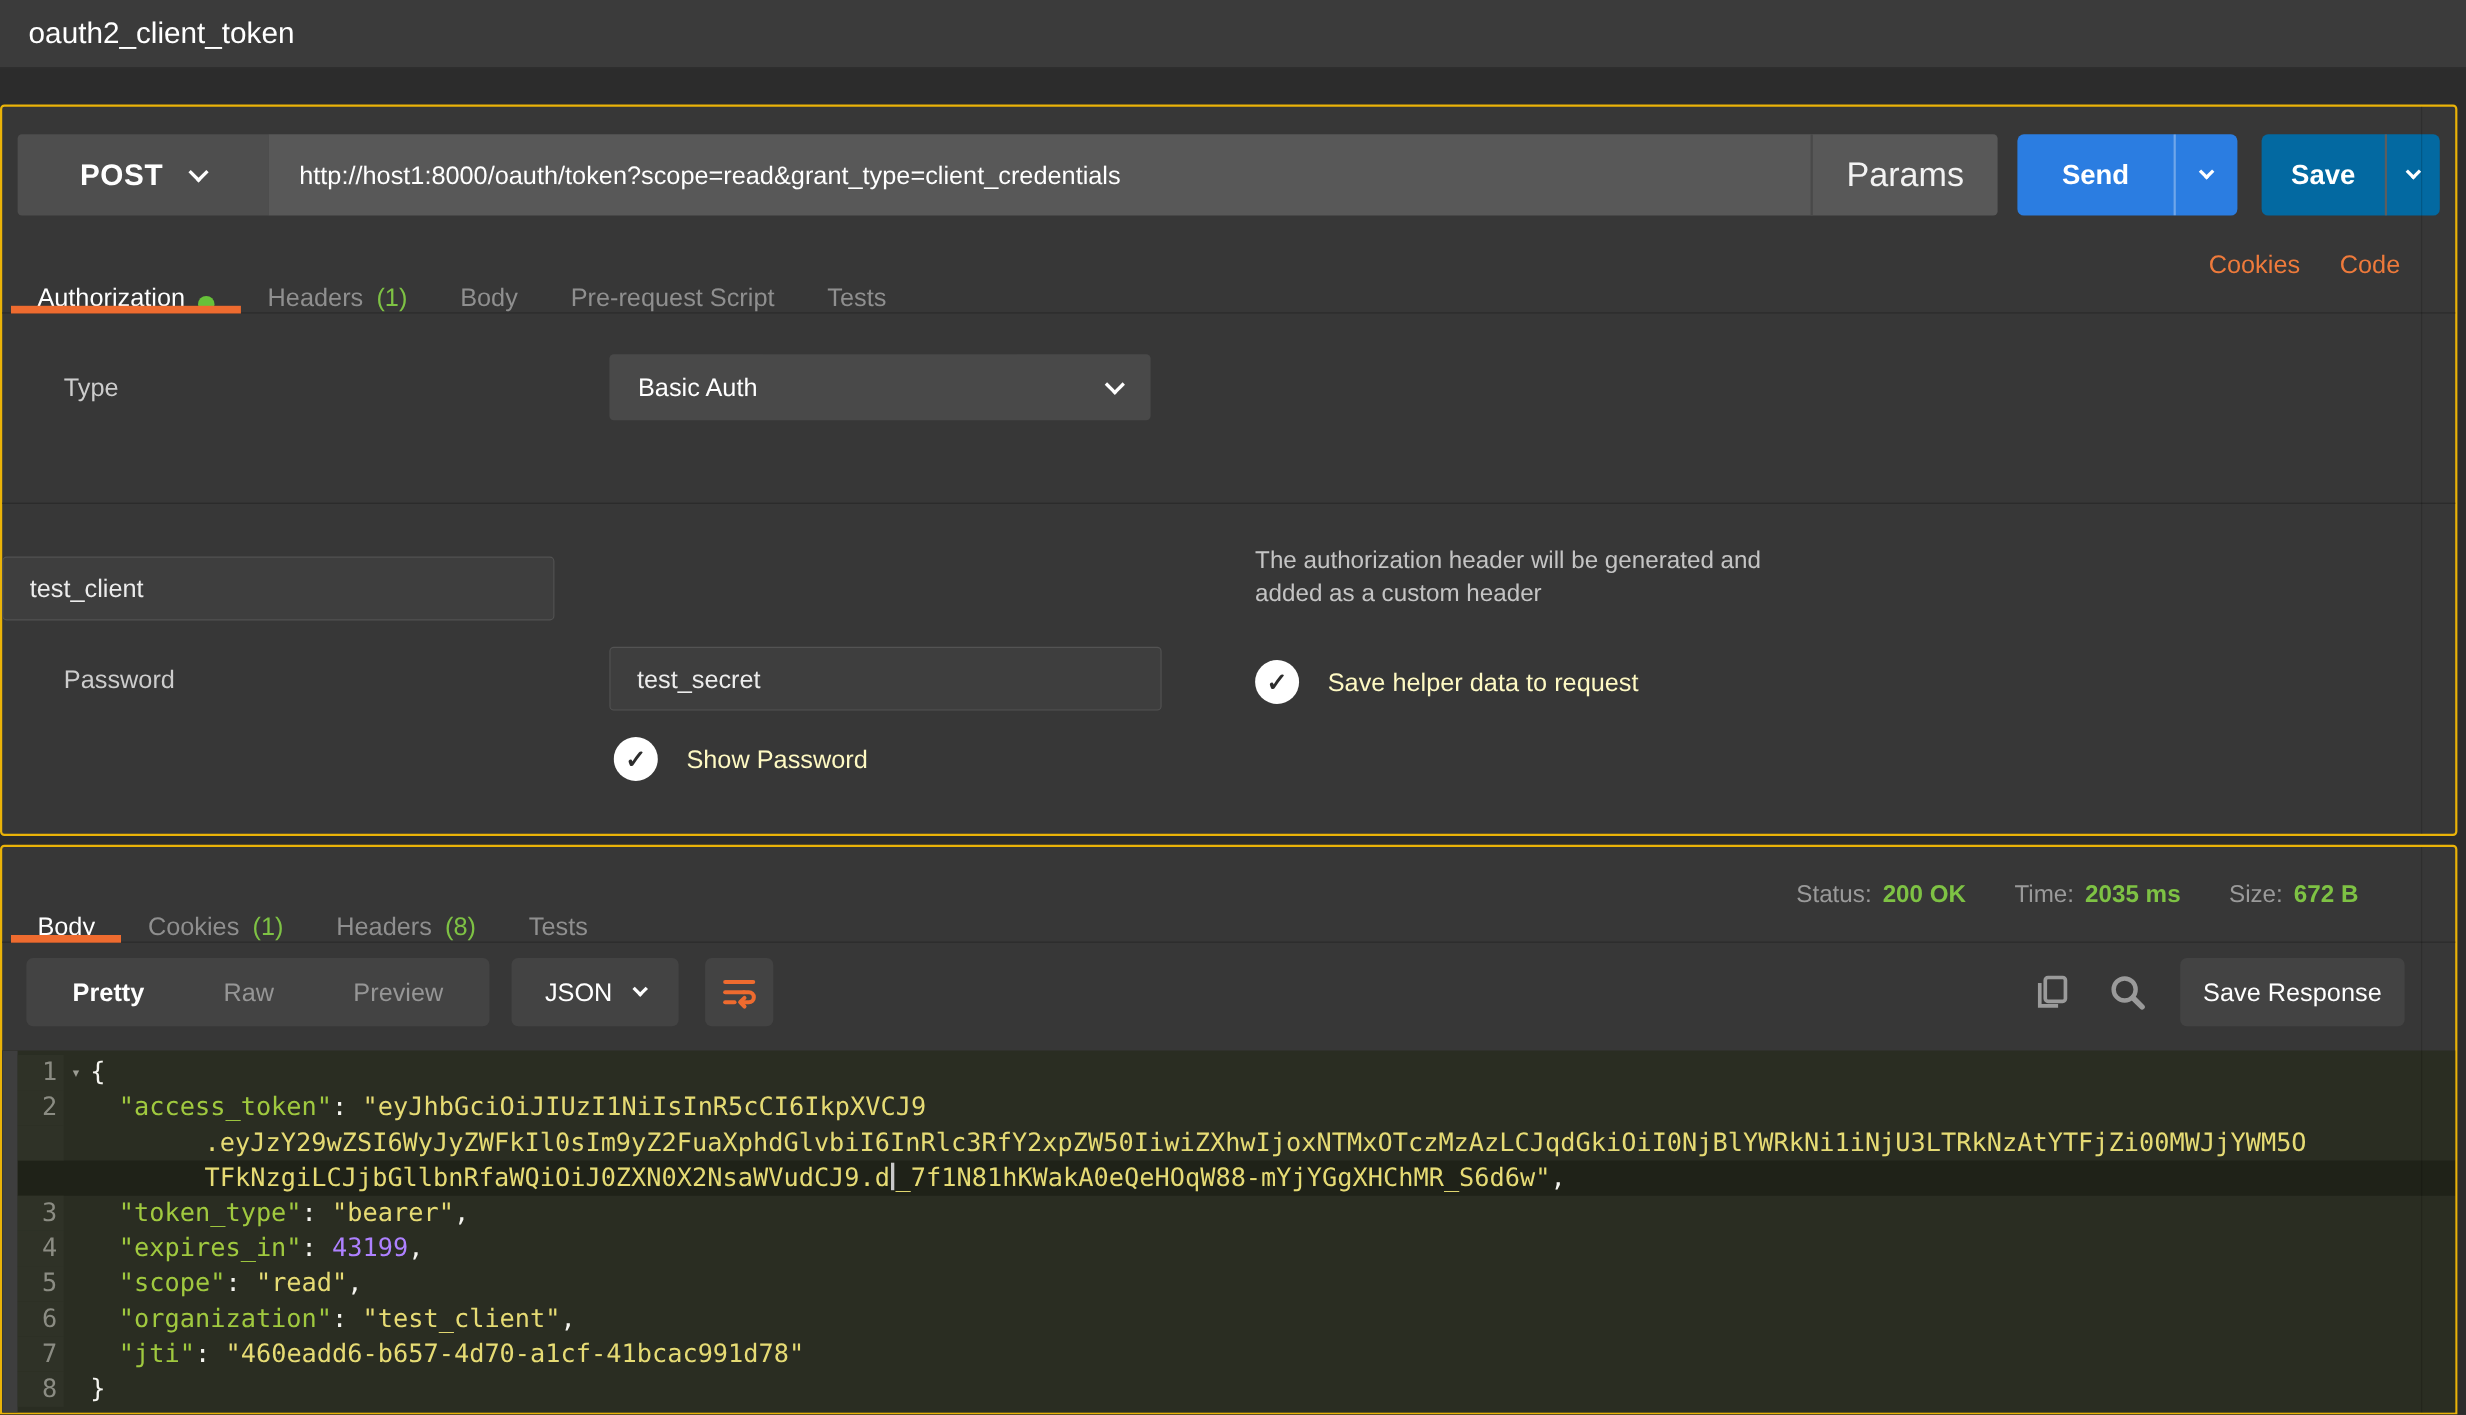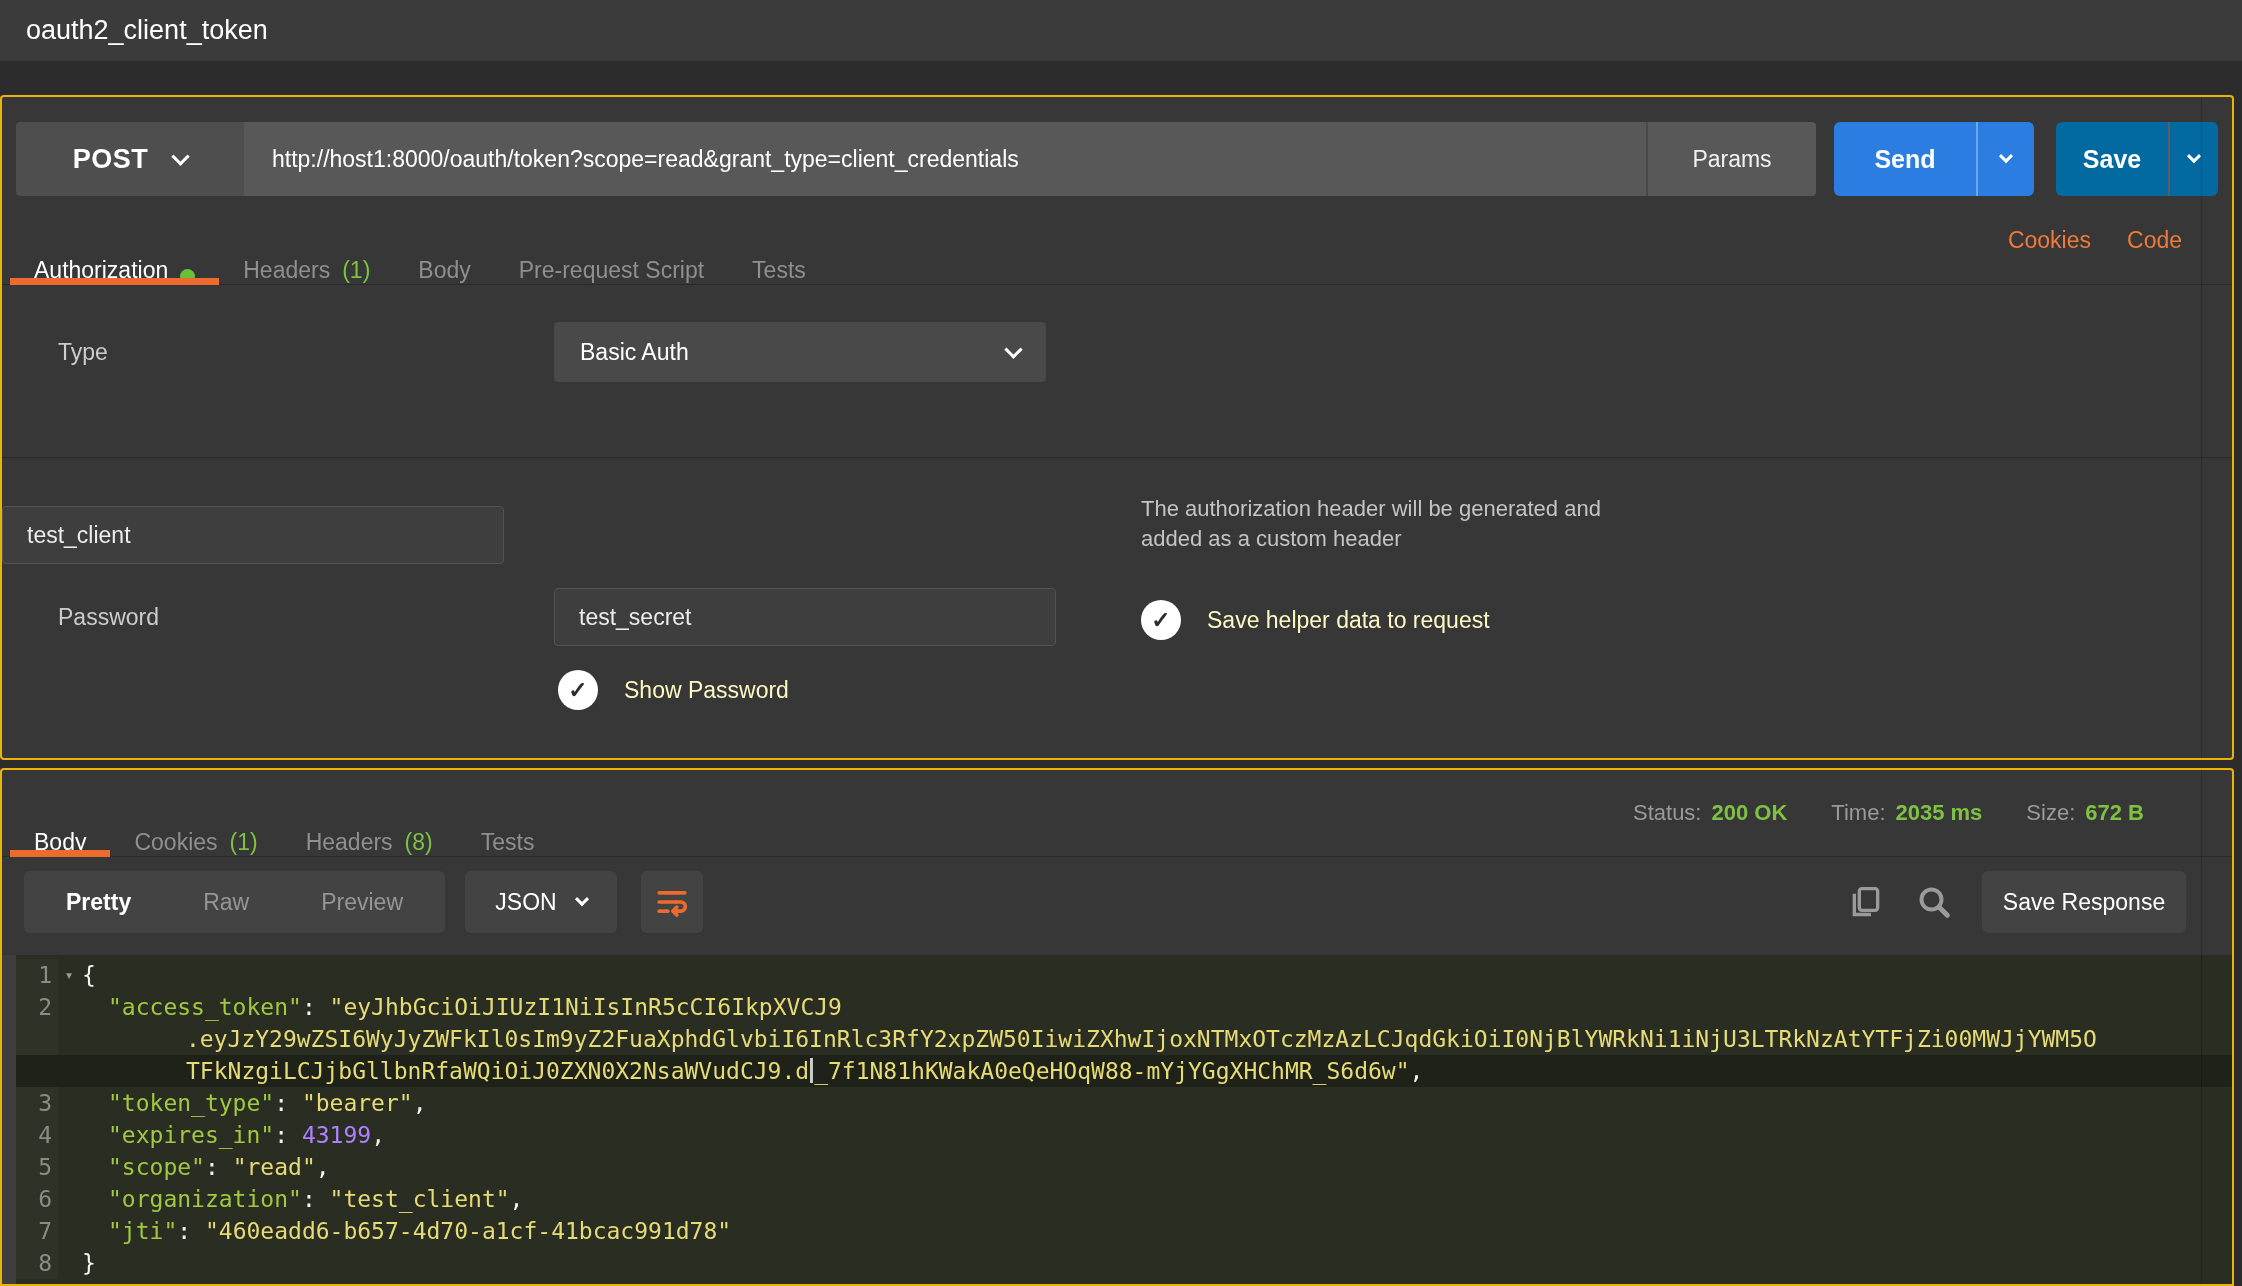--- a/index.html
+++ b/index.html
@@ -40,21 +40,21 @@
   .method-btn .method-label { font-size:27px; font-weight:bold; color:#ffffff; letter-spacing:.5px; }
   .url-bar { flex:1; background:#585858; border-radius:0 4px 4px 0; display:flex; align-items:stretch; }
   .url-input {
     flex:1; background:transparent; border:none; outline:none;
     color:#ffffff; font-size:23px; padding:0 28px;
     font-family:"Liberation Sans", sans-serif;
   }
   .params-btn {
     width:170px; border-left:2px solid #494949;
     display:flex; align-items:center; justify-content:center;
-    font-size:23px; color:#f2f2f2; cursor:pointer;
+    font-size:31px; color:#f2f2f2; cursor:pointer;
   }
   .split-btn { display:flex; border-radius:6px; overflow:hidden; }
   .send-btn { width:200px; margin-left:18px; background:#2b7de1; }
   .send-btn .main {
     flex:1; display:flex; align-items:center; justify-content:center;
     color:#fff; font-size:25px; font-weight:bold; border-right:2px solid rgba(255,255,255,.32); cursor:pointer;
   }
   .send-btn .chev-cell { width:56px; display:flex; align-items:center; justify-content:center; cursor:pointer; }
   .save-btn { width:162px; margin-left:22px; background:#0369a1; }
   .save-btn .main {

